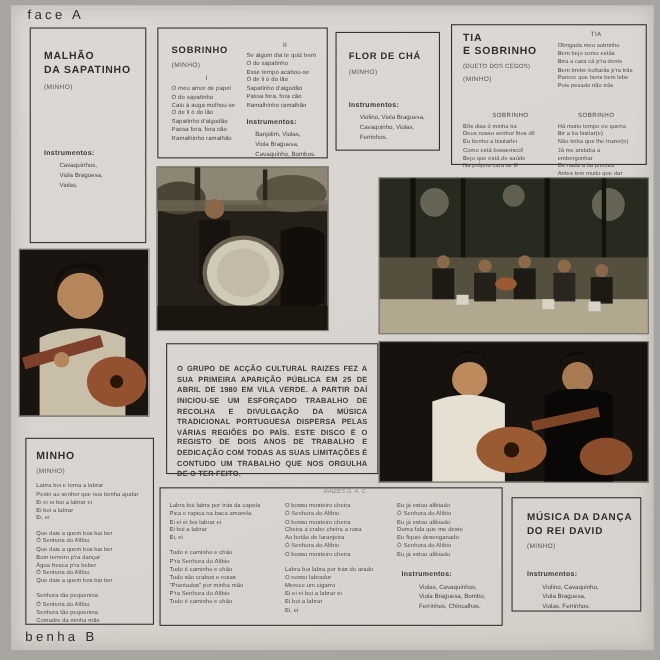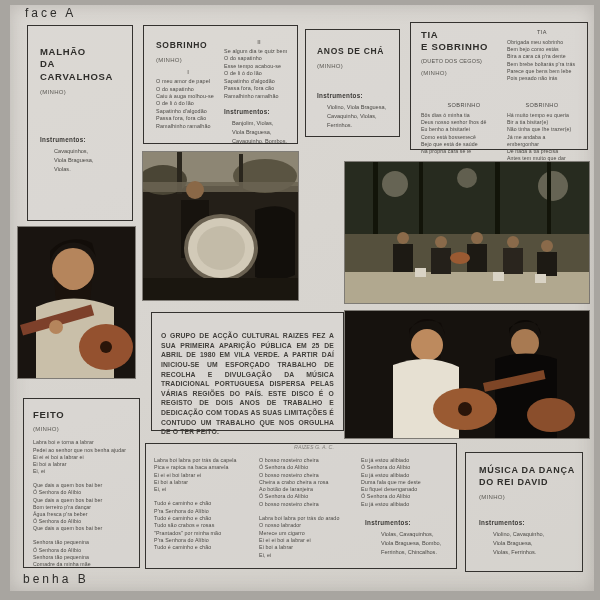--- a/index.html
+++ b/index.html
@@ -58,39 +58,39 @@
   #box-boiada{left:23px;top:398px;width:117px;height:170px;padding:10px 6px 6px 9px;overflow:hidden;}
   #box-boiada .lyrics{font-size:5.2px;margin-top:7px;}
   #box-boiada .region{margin-top:5px;}
   #box-bottom{left:145px;top:443px;width:312px;height:126px;}
   .bottom-col{position:absolute;top:13px;width:100px;}
   .bottom-col .lyrics{font-size:5.3px;}
   .bottom-col .stanza2{margin-top:7px;}
   #bcol1{left:8px;} #bcol2{left:113px;} #bcol3{left:215px;}
   #bcol3 .instr{margin-top:11px;margin-left:4px;}
   #bcol3 .instr-list{margin-left:16px;}
-  #box-musica{left:465px;top:452px;width:118px;height:120px;padding:12px 6px 6px 13px;}
+  #box-musica{left:465px;top:452px;width:118px;height:104px;padding:12px 6px 6px 13px;}
   #box-musica .song-title{font-size:9px;}
   #box-musica .instr{position:absolute;left:13px;top:66px;}
   #box-musica .instr-list{margin-left:14px;}
   #face-a{left:25px;top:6px;}
   #face-b{left:23px;top:572px;}
 </style>
 </head>
 <body>
 
 <div id="page">
   <div class="sleeve"></div>
 
   <div id="face-a" class="face-label">face A</div>
   <div id="face-b" class="face-label">benha B</div>
 
   <section id="box-malhao" class="box">
     <h2 class="song-title">MALHÃO
-DA CARVALHOSA</h2>
+DA SAPATINHO</h2>
     <div class="region">(MINHO)</div>
     <div class="instr">
       <div class="instr-label">Instrumentos:</div>
       <div class="instr-list">Cavaquinhos,
 Viola Braguesa,
 Violas.</div>
     </div>
   </section>
 
   <section id="box-sapatinho" class="box">
@@ -118,21 +118,21 @@
       <div class="instr">
         <div class="instr-label">Instrumentos:</div>
         <div class="instr-list">Banjolim, Violas,
 Viola Braguesa,
 Cavaquinho, Bombos.</div>
       </div>
     </div>
   </section>
 
   <section id="box-flor" class="box">
-    <h2 class="song-title small">ANOS DE CHÁ</h2>
+    <h2 class="song-title small">FLOR DE CHÁ</h2>
     <div class="region">(MINHO)</div>
     <div class="instr">
       <div class="instr-label">Instrumentos:</div>
       <div class="instr-list">Violino, Viola Braguesa,
 Cavaquinho, Violas,
 Ferrinhos.</div>
     </div>
   </section>
 
   <section id="box-tia" class="box">
@@ -251,21 +251,21 @@
       <ellipse cx="206" cy="104" rx="24" ry="17" fill="#8a4e2c"></ellipse>
     </svg>
   </div>
 
   <section id="about-block" class="box">
     <p class="about-text" style="margin:0;">O GRUPO DE ACÇÃO CULTURAL RAIZES FEZ A SUA PRIMEIRA APARIÇÃO PÚBLICA EM 25 DE ABRIL DE 1980 EM VILA VERDE. A PARTIR DAÍ INICIOU-SE UM ESFORÇADO TRABALHO DE RECOLHA E DIVULGAÇÃO DA MÚSICA TRADICIONAL PORTUGUESA DISPERSA PELAS VÁRIAS REGIÕES DO PAÍS. ESTE DISCO É O REGISTO DE DOIS ANOS DE TRABALHO E DEDICAÇÃO COM TODAS AS SUAS LIMITAÇÕES É CONTUDO UM TRABALHO QUE NOS ORGULHA DE O TER FEITO.</p>
     <div class="about-sig">RAIZES G. A. C.</div>
   </section>
 
   <section id="box-boiada" class="box">
-    <h2 class="song-title">FEITO</h2>
+    <h2 class="song-title">MINHO</h2>
     <div class="region">(MINHO)</div>
     <div class="lyrics">Labra boi e torna a labrar
 Pedei ao senhor que nos benha ajudar
 Ei ei ei boi a labrar ei
 Ei boi a labrar
 Ei, ei</div>
     <div class="lyrics">Que dais a quem bos bai ber
 Ó Senhora do Alíbio
 Que dais a quem bos bai ber
 Bom terreiro p'ra dançar

